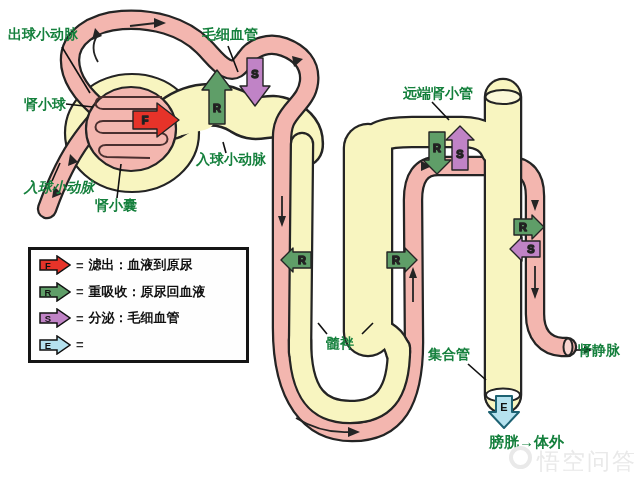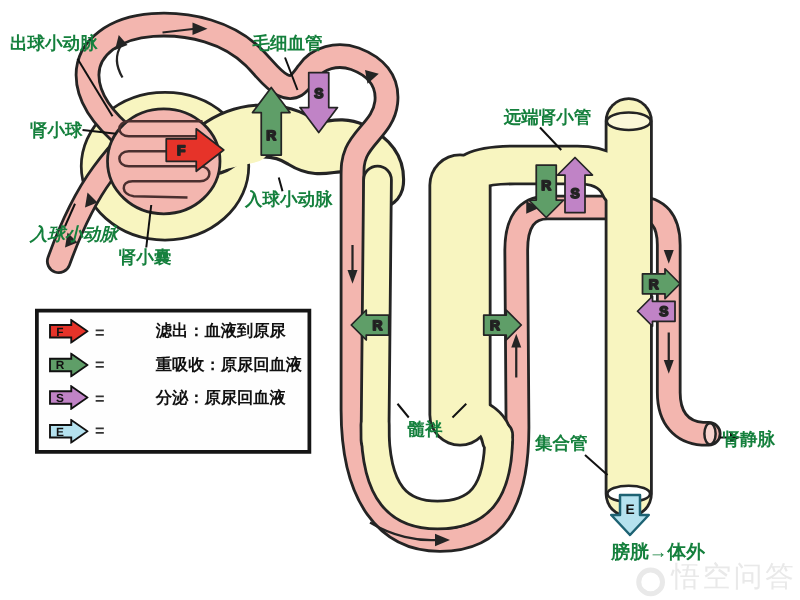--- a/index.html
+++ b/index.html
@@ -6,22 +6,22 @@
   #stage{position:relative;width:640px;height:480px;background:#ffffff;overflow:hidden;
          font-family:"Liberation Sans","DejaVu Sans",sans-serif;}
   #art{position:absolute;left:0;top:0;}
   .lbl{position:absolute;font-weight:bold;font-size:14px;color:#15803d;white-space:nowrap;line-height:1;}
   .lbl.big{font-size:15px;}
   #legend{position:absolute;left:28px;top:247px;width:207px;height:106px;
           border:3px solid #151515;background:#fefefe;display:flex;flex-direction:column;
           justify-content:space-around;padding:2px 0 2px 8px;box-sizing:content-box;}
   .legend-row{display:flex;align-items:center;gap:5px;}
   .legend-eq{font-weight:bold;font-size:13px;color:#333;}
-  .legend-text{font-weight:bold;font-size:13px;color:#111;white-space:nowrap;margin-left:36px;}
-  #watermark{position:absolute;right:3px;bottom:3px;display:flex;align-items:flex-end;gap:5px;
+  .legend-text{font-weight:bold;font-size:13px;color:#111;white-space:nowrap;}
+  #watermark{position:absolute;right:3px;bottom:3px;display:flex;align-items:flex-start;gap:5px;
              color:#e9e9e9;font-weight:normal;font-size:23px;letter-spacing:2px;user-select:none;margin-top:12px;}
   .wm-ring{width:15px;height:15px;border:4px solid #e9e9e9;border-radius:50%;}
   .arrow-letter{font-weight:bold;font-size:11px;fill:#111;}
 </style>
 </head>
 <body>
 
 <div id="stage">
 
 <svg id="art" width="640" height="480" viewBox="0 0 640 480">
@@ -168,21 +168,21 @@
 
 <div class="lbl" style="left:8px;top:27px;">出球小动脉</div>
 <div class="lbl" style="left:202px;top:27px;">毛细血管</div>
 <div class="lbl" style="left:24px;top:97px;">肾小球</div>
 <div class="lbl" style="left:24px;top:180px;font-style:italic;">入球小动脉</div>
 <div class="lbl" style="left:95px;top:198px;">肾小囊</div>
 <div class="lbl" style="left:196px;top:152px;">入球小动脉</div>
 <div class="lbl" style="left:403px;top:86px;">远端肾小管</div>
 <div class="lbl" style="left:326px;top:336px;">髓袢</div>
 <div class="lbl" style="left:428px;top:347px;">集合管</div>
-<div class="lbl" style="left:578px;top:344px;">肾静脉</div>
+<div class="lbl" style="left:578px;top:344px;font-family:Liberation Mono, monospace;">肾静脉</div>
 <div class="lbl big" style="left:489px;top:434px;">膀胱→体外</div>
 
 <div id="legend">
   <div class="legend-row">
     <svg width="32" height="20" viewBox="0 0 32 20">
       <polygon points="1,5 18,5 18,1 31,10 18,19 18,15 1,15" stroke="#111" stroke-width="1.5" fill="#e63329"></polygon>
       <text x="9" y="13.5" text-anchor="middle" font-size="9.5" font-weight="bold" fill="#111">F</text>
     </svg>
     <span class="legend-eq">=</span>
     <span class="legend-text">滤出：血液到原尿</span>
@@ -194,21 +194,21 @@
     </svg>
     <span class="legend-eq">=</span>
     <span class="legend-text">重吸收：原尿回血液</span>
   </div>
   <div class="legend-row">
     <svg width="32" height="20" viewBox="0 0 32 20">
       <polygon points="1,5 18,5 18,1 31,10 18,19 18,15 1,15" stroke="#111" stroke-width="1.5" fill="#c083c6"></polygon>
       <text x="9" y="13.5" text-anchor="middle" font-size="9.5" font-weight="bold" fill="#111">S</text>
     </svg>
     <span class="legend-eq">=</span>
-    <span class="legend-text">分泌：原尿回血液</span>
+    <span class="legend-text">分泌：毛细血管</span>
   </div>
   <div class="legend-row">
     <svg width="32" height="20" viewBox="0 0 32 20">
       <polygon points="1,5 18,5 18,1 31,10 18,19 18,15 1,15" stroke="#111" stroke-width="1.5" fill="#b5e2ef"></polygon>
       <text x="9" y="13.5" text-anchor="middle" font-size="9.5" font-weight="bold" fill="#111">E</text>
     </svg>
     <span class="legend-eq">=</span>
   </div>
 </div>
 

